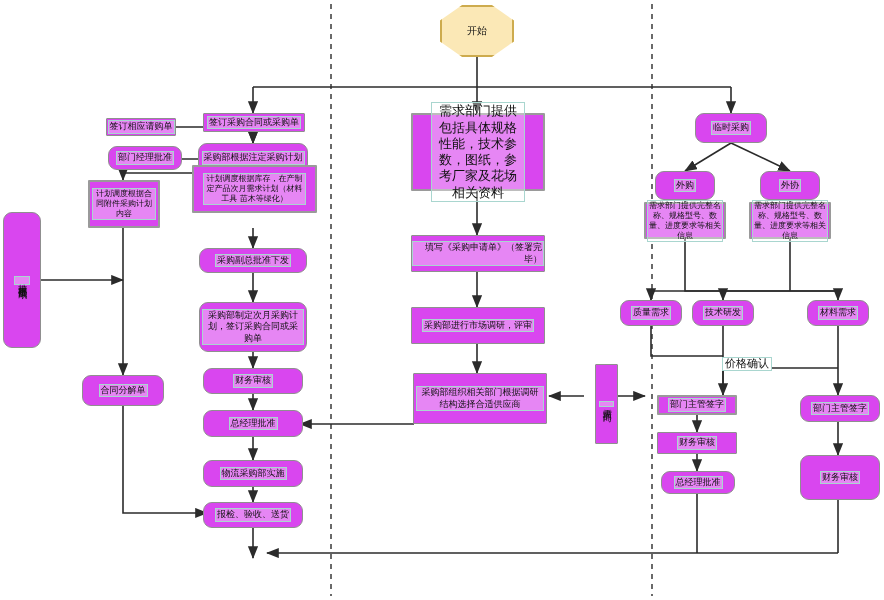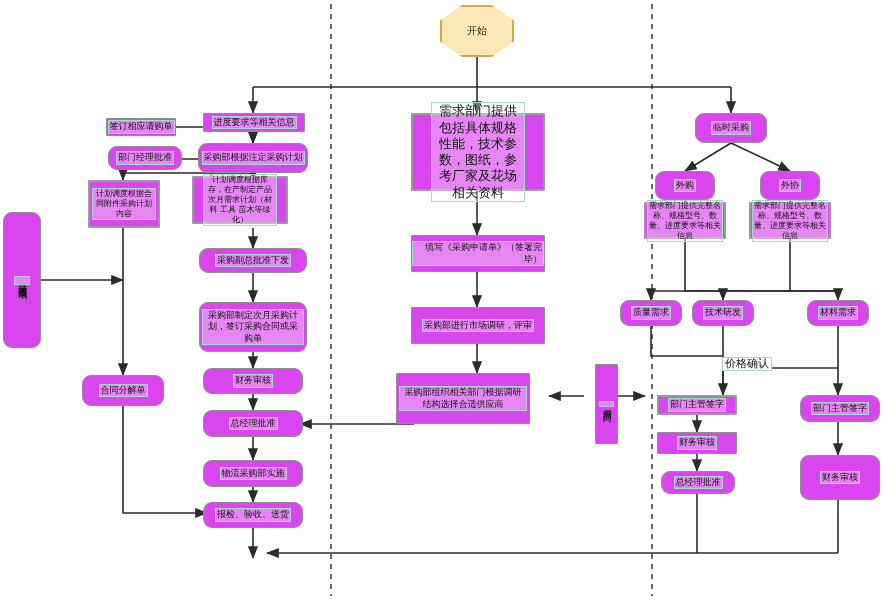--- a/index.html
+++ b/index.html
@@ -128,40 +128,40 @@
       <path d="M697,553 L697,553"></path>
     </g>
   </svg>
 
   <div class="terminal oct fs10" style="left:440px;top:5px;width:74px;height:52px;">
     <span class="txt">开始</span>
   </div>
 
 
   <div class="node sharp fs9" style="left:203px;top:113px;width:102px;height:19px;">
-    <span class="txt">进度要求等相关信息</span>
+    <span class="txt">签订采购合同或采购单</span>
   </div>
 
   <div class="node sharp fs9" style="left:106px;top:118px;width:70px;height:18px;">
     <span class="txt">签订相应请购单</span>
   </div>
 
   <div class="node rounded fs9" style="left:198px;top:143px;width:110px;height:30px;">
     <span class="txt">采购部根据注定采购计划</span>
   </div>
 
   <div class="node rounded fs9" style="left:108px;top:146px;width:74px;height:24px;">
     <span class="txt">部门经理批准</span>
   </div>
 
   <div class="node sharp thick fs8" style="left:88px;top:180px;width:72px;height:48px;padding:2px;">
     <span class="txt">计划调度根据合同附件采购计划内容</span>
   </div>
 
-  <div class="node sharp thick fs8" style="left:192px;top:176px;width:96px;height:48px;padding:9px;">
+  <div class="node sharp thick fs8" style="left:192px;top:165px;width:125px;height:48px;padding:9px;">
     <span class="txt">计划调度根据库存，在产制定产品次月需求计划（材料  工具   苗木等绿化）</span>
   </div>
 
   <div class="node rounded fs9" style="left:199px;top:248px;width:108px;height:25px;">
     <span class="txt">采购副总批准下发</span>
   </div>
 
   <div class="node rounded fs9" style="left:199px;top:302px;width:108px;height:50px;padding:2px;">
     <span class="txt">采购部制定次月采购计划，签订采购合同或采购单</span>
   </div>
@@ -195,21 +195,21 @@
   </div>
 
   <div class="node sharp fs9" style="left:411px;top:235px;width:134px;height:37px;text-align:right;">
     <span class="txt">填写《采购申请单》（签署完毕）</span>
   </div>
 
   <div class="node sharp fs9" style="left:411px;top:307px;width:134px;height:37px;">
     <span class="txt">采购部进行市场调研，评审</span>
   </div>
 
-  <div class="node sharp fs9" style="left:396px;top:373px;width:134px;height:51px;padding:2px;">
+  <div class="node sharp fs9" style="left:413px;top:373px;width:134px;height:51px;padding:2px;">
     <span class="txt">采购部组织相关部门根据调研结构选择合适供应商</span>
   </div>
 
   <div class="node sharp fs9 vert" style="left:595px;top:364px;width:23px;height:80px;">
     <span class="txt">需求部门</span>
   </div>
 
   <div class="node rounded fs9" style="left:695px;top:113px;width:72px;height:30px;">
     <span class="txt">临时采购</span>
   </div>

